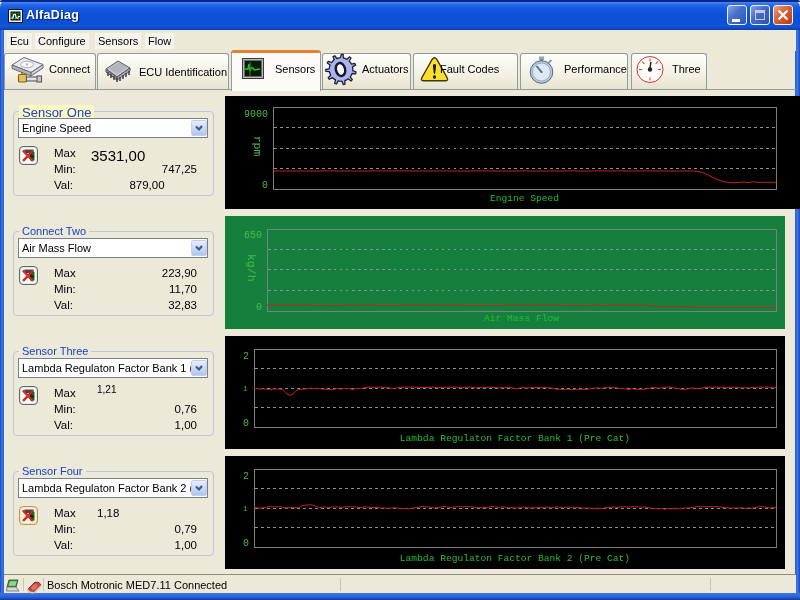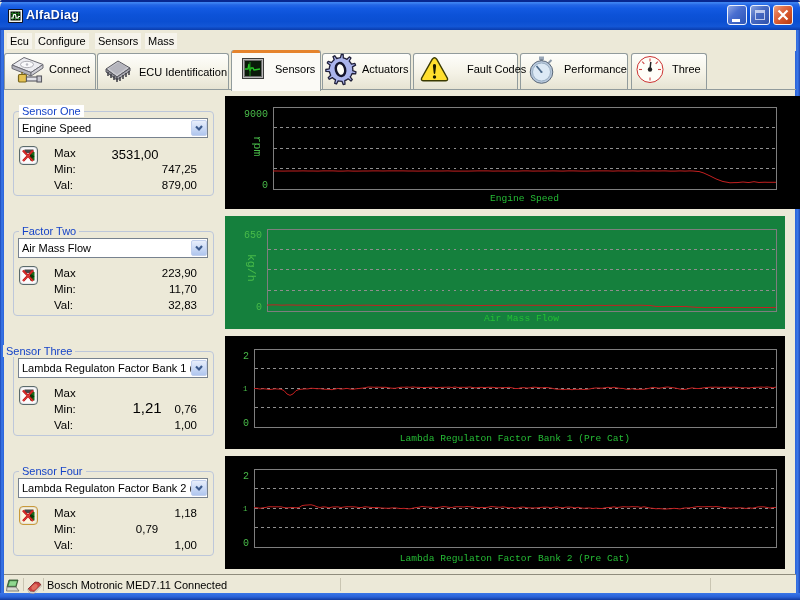--- a/index.html
+++ b/index.html
@@ -35,21 +35,21 @@
       <path d="M4.5 4.5 L13.5 13.5 M13.5 4.5 L4.5 13.5" stroke="#fff" stroke-width="2.2"></path>
     </svg>
   </div>
 <div class="abs" style="left:0;top:30px;width:4px;height:563px;background:linear-gradient(90deg,#1c46b4,#3a77e8 45%,#2a62d8)"></div>
 <div class="abs" style="left:795px;top:30px;width:5px;height:563px;background:linear-gradient(90deg,#2a62d8,#3a77e8 55%,#1c46b4)"></div>
 <div class="abs" style="left:0;top:593px;width:800px;height:7px;background:linear-gradient(180deg,#3a77e8,#2a62d8 55%,#123a9e)"></div>
 <div class="abs" style="left:4px;top:30px;width:792px;height:21px;background:#ece9d8"></div>
 <div class="abs" style="left:7px;top:33px;height:16px;line-height:16px;font-size:11px;color:#000;background:#f6f4ec;padding:0 3px">Ecu</div>
 <div class="abs" style="left:35px;top:33px;height:16px;line-height:16px;font-size:11px;color:#000;background:#f6f4ec;padding:0 3px">Configure</div>
 <div class="abs" style="left:95px;top:33px;height:16px;line-height:16px;font-size:11px;color:#000;background:#f6f4ec;padding:0 3px">Sensors</div>
-<div class="abs" style="left:145px;top:33px;height:16px;line-height:16px;font-size:11px;color:#000;background:#f6f4ec;padding:0 3px">Mass</div>
+<div class="abs" style="left:145px;top:33px;height:16px;line-height:16px;font-size:11px;color:#000;background:#f6f4ec;padding:0 3px">Flow</div>
 <div class="abs" style="left:4px;top:53px;width:92px;height:36px;background:linear-gradient(180deg,#fefefb 0%,#f4f2e6 55%,#e6e3d2 100%);border:1px solid #919b9c;border-bottom:none;border-radius:3px 3px 0 0"></div>
 <div class="abs" style="left:97px;top:53px;width:132px;height:36px;background:linear-gradient(180deg,#fefefb 0%,#f4f2e6 55%,#e6e3d2 100%);border:1px solid #919b9c;border-bottom:none;border-radius:3px 3px 0 0"></div>
 <div class="abs" style="left:231px;top:50px;width:90px;height:41px;background:#fbfaf6;border:1px solid #919b9c;border-bottom:none;border-radius:3px 3px 0 0"></div>
 <div class="abs" style="left:232px;top:50px;width:88px;height:3px;background:#e5832c;border-radius:3px 3px 0 0"></div>
 <div class="abs" style="left:322px;top:53px;width:89px;height:36px;background:linear-gradient(180deg,#fefefb 0%,#f4f2e6 55%,#e6e3d2 100%);border:1px solid #919b9c;border-bottom:none;border-radius:3px 3px 0 0"></div>
 <div class="abs" style="left:413px;top:53px;width:105px;height:36px;background:linear-gradient(180deg,#fefefb 0%,#f4f2e6 55%,#e6e3d2 100%);border:1px solid #919b9c;border-bottom:none;border-radius:3px 3px 0 0"></div>
 <div class="abs" style="left:520px;top:53px;width:108px;height:36px;background:linear-gradient(180deg,#fefefb 0%,#f4f2e6 55%,#e6e3d2 100%);border:1px solid #919b9c;border-bottom:none;border-radius:3px 3px 0 0"></div>
 <div class="abs" style="left:631px;top:53px;width:76px;height:36px;background:linear-gradient(180deg,#fefefb 0%,#f4f2e6 55%,#e6e3d2 100%);border:1px solid #919b9c;border-bottom:none;border-radius:3px 3px 0 0"></div>
 <div class="abs" style="left:4px;top:89px;width:227px;height:1px;background:#919b9c"></div>
 <div class="abs" style="left:321px;top:89px;width:475px;height:1px;background:#919b9c"></div>
@@ -92,21 +92,21 @@
 <div class="abs" style="left:325px;top:53px"><svg width="32" height="33" viewBox="0 0 32 33">
 <polygon points="27.8,16.5 27.7,17.7 31.0,18.9 30.6,20.8 27.1,20.5 26.1,22.6 25.9,22.9 25.2,23.9 27.3,26.6 26.0,28.0 23.2,25.8 21.2,27.1 20.9,27.2 19.8,27.7 20.0,31.2 18.2,31.5 17.0,28.3 14.7,28.2 14.3,28.2 13.1,27.9 11.5,31.0 9.7,30.3 10.5,26.9 8.5,25.6 8.3,25.4 7.4,24.6 4.3,26.3 3.2,24.7 5.7,22.3 4.8,20.1 4.7,19.8 4.4,18.6 0.9,18.4 0.8,16.5 4.2,15.8 4.6,13.5 4.7,13.2 5.1,12.0 2.3,9.9 3.2,8.3 6.5,9.6 8.0,7.8 8.3,7.6 9.2,6.8 8.0,3.6 9.7,2.7 11.7,5.5 14.0,4.9 14.3,4.8 15.5,4.7 16.3,1.3 18.2,1.5 18.3,4.9 20.6,5.6 20.9,5.8 22.0,6.3 24.4,3.9 26.0,5.0 24.2,8.0 25.7,9.8 25.9,10.1 26.5,11.2 29.9,10.4 30.6,12.2 27.5,13.8 27.8,16.2" fill="#aab4ec" stroke="#20203a" stroke-width="1.3" stroke-linejoin="round"></polygon>
 <ellipse cx="15.5" cy="16.5" rx="4.6" ry="6.6" fill="#fdfdf5" stroke="#14142a" stroke-width="2.4" transform="rotate(-14 15.5 16.5)"></ellipse>
 </svg></div>
 <div class="abs" style="left:362px;top:63px;font-size:11px;color:#000">Actuators</div>
 <div class="abs" style="left:419px;top:56px"><svg width="31" height="28" viewBox="0 0 31 28">
 <path d="M13.3 3.2 L2.6 22.2 Q1.8 24.8 4.6 24.8 L26.4 24.8 Q29.2 24.8 28.4 22.2 L17.7 3.2 Q15.5 0.4 13.3 3.2 Z" fill="#ffdf2e" stroke="#3a3a00" stroke-width="1.4"></path>
 <path d="M15.5 8 Q17.3 8 17.1 10 L16.3 16.8 Q16.2 18 15.5 18 Q14.8 18 14.7 16.8 L13.9 10 Q13.7 8 15.5 8 Z" fill="#1a1a00"></path>
 <circle cx="15.5" cy="21" r="1.7" fill="#1a1a00"></circle>
 </svg></div>
-<div class="abs" style="left:467px;top:63px;font-size:11px;color:#000">Fault Codes</div>
+<div class="abs" style="left:440px;top:63px;font-size:11px;color:#000">Fault Codes</div>
 <div class="abs" style="left:528px;top:56px"><svg width="27" height="29" viewBox="0 0 27 29">
 <rect x="11" y="0.5" width="5" height="3.5" fill="#98a6b6"></rect>
 <rect x="12.2" y="3" width="2.6" height="3" fill="#788696"></rect>
 <line x1="20.5" y1="7" x2="23.5" y2="4" stroke="#8a98a8" stroke-width="2"></line>
 <circle cx="13.5" cy="16" r="11.3" fill="#b8c8dc" stroke="#5a6878" stroke-width="1"></circle>
 <circle cx="13.5" cy="16" r="9" fill="#dce9f5" stroke="#98aec2" stroke-width="1"></circle>
 <line x1="13.5" y1="16" x2="8.5" y2="10" stroke="#4a6888" stroke-width="1.7"></line>
 <circle cx="13.5" cy="16" r="1.1" fill="#4a6888"></circle>
 </svg></div>
 <div class="abs" style="left:564px;top:63px;font-size:11px;color:#000">Performance</div>
@@ -118,47 +118,47 @@
 <line x1="4" y1="14.5" x2="7" y2="14.5"></line>
         <line x1="23" y1="14.5" x2="26" y2="14.5"></line>
 <line x1="7.2" y1="6.7" x2="9.3" y2="8.8"></line>
         <line x1="22.8" y1="6.7" x2="20.7" y2="8.8"></line>
 </g>
 <circle cx="15" cy="14.5" r="2.2" fill="#222"></circle>
 <line x1="15" y1="14.5" x2="15.8" y2="7" stroke="#222" stroke-width="1.5"></line>
 </svg></div>
 <div class="abs" style="left:672px;top:63px;font-size:11px;color:#000">Three</div>
 <div class="abs" style="left:13px;top:111px;width:201px;height:85px;border:1px solid #bdc7da;border-radius:4px"></div>
-<div class="abs" style="left:19px;top:105px;background:#ffffff;padding:0 3px;font-size:11px;color:#1644c8">Sensor One</div>
+<div class="abs" style="left:19px;top:105px;background:#fef9c3;padding:0 3px;font-size:13px;color:#1644c8">Sensor One</div>
 <div class="abs" style="left:18px;top:118px;width:190px;height:20px;background:#fff;border:1px solid #77828f">
   <div class="abs" style="left:3px;top:2.5px;font-size:11px;color:#000;width:172px;overflow:hidden;white-space:nowrap">Engine Speed</div>
   <div class="abs" style="left:172px;top:1px;width:16px;height:16px;border-radius:2px;background:linear-gradient(180deg,#e8eefb 0%,#ccdbf6 50%,#b0c6ee 100%);border:1px solid #c2d0ee">
     <svg width="14" height="14" style="position:absolute;left:0;top:0">
         <path d="M4 5.5 L7 8.5 L10 5" fill="none" stroke="#3c5a8c" stroke-width="2.1"></path>
       </svg>
   </div>
 </div>
 <div style="position:absolute;left:19px;top:146px;width:19px;height:19px;border:1px solid #5a6a6a;border-radius:4px;background:#fdfdfd;box-shadow:inset 0 0 2px #aab">
 <svg width="15" height="15" viewBox="0 0 15 15" style="position:absolute;left:1px;top:1px">
 <rect x="3.5" y="1.5" width="9" height="3.5" fill="#474747"></rect>
 <rect x="9" y="4" width="4.5" height="8.5" fill="#1a6a1a"></rect>
 <polygon points="9,5.5 13.5,8.5 9,11.5" fill="#073807"></polygon>
 <path d="M2 2.5 L12 13 M12 2.5 L2 13" stroke="#c41414" stroke-width="2.4"></path>
 <path d="M2 2.5 L12 13 M12 2.5 L2 13" stroke="#e04040" stroke-width="0.9"></path>
 </svg>
   </div>
 <div class="abs" style="left:54px;top:147px;font-size:11.5px">Max</div>
 <div class="abs" style="left:54px;top:163px;font-size:11.5px">Min:</div>
 <div class="abs" style="left:54px;top:179px;font-size:11.5px">Val:</div>
-<div class="abs" style="left:85px;top:147px;width:100px;text-align:center;font-size:13px">3531,00</div>
+<div class="abs" style="left:91px;top:147px;width:100px;text-align:left;font-size:15px">3531,00</div>
 <div class="abs" style="left:97px;top:163px;width:100px;text-align:right;font-size:11.5px">747,25</div>
-<div class="abs" style="left:97px;top:179px;width:100px;text-align:right;font-size:11.5px">879,00</div>
+<div class="abs" style="left:97px;top:179px;width:100px;text-align:center;font-size:11.5px">879,00</div>
 
 <div class="abs" style="left:13px;top:231px;width:201px;height:85px;border:1px solid #bdc7da;border-radius:4px"></div>
-<div class="abs" style="left:19px;top:225px;background:#ece9d8;padding:0 3px;font-size:11px;color:#1644c8">Factor Two</div>
+<div class="abs" style="left:19px;top:225px;background:#ece9d8;padding:0 3px;font-size:11px;color:#1644c8">Connect Two</div>
 <div class="abs" style="left:18px;top:238px;width:190px;height:20px;background:#fff;border:1px solid #77828f">
   <div class="abs" style="left:3px;top:2.5px;font-size:11px;color:#000;width:172px;overflow:hidden;white-space:nowrap">Air Mass Flow</div>
   <div class="abs" style="left:172px;top:1px;width:16px;height:16px;border-radius:2px;background:linear-gradient(180deg,#e8eefb 0%,#ccdbf6 50%,#b0c6ee 100%);border:1px solid #c2d0ee">
     <svg width="14" height="14" style="position:absolute;left:0;top:0">
         <path d="M4 5.5 L7 8.5 L10 5" fill="none" stroke="#3c5a8c" stroke-width="2.1"></path>
       </svg>
   </div>
 </div>
 <div style="position:absolute;left:19px;top:266px;width:19px;height:19px;border:1px solid #5a6a6a;border-radius:4px;background:#fdfdfd;box-shadow:inset 0 0 2px #aab">
 <svg width="15" height="15" viewBox="0 0 15 15" style="position:absolute;left:1px;top:1px">
@@ -170,42 +170,42 @@
 </svg>
   </div>
 <div class="abs" style="left:54px;top:267px;font-size:11.5px">Max</div>
 <div class="abs" style="left:54px;top:283px;font-size:11.5px">Min:</div>
 <div class="abs" style="left:54px;top:299px;font-size:11.5px">Val:</div>
 <div class="abs" style="left:97px;top:267px;width:100px;text-align:right;font-size:11.5px">223,90</div>
 <div class="abs" style="left:97px;top:283px;width:100px;text-align:right;font-size:11.5px">11,70</div>
 <div class="abs" style="left:97px;top:299px;width:100px;text-align:right;font-size:11.5px">32,83</div>
 
 <div class="abs" style="left:13px;top:351px;width:201px;height:85px;border:1px solid #bdc7da;border-radius:4px"></div>
-<div class="abs" style="left:3px;top:345px;background:#ece9d8;padding:0 3px;font-size:11px;color:#1644c8">Sensor Three</div>
+<div class="abs" style="left:19px;top:345px;background:#ece9d8;padding:0 3px;font-size:11px;color:#1644c8">Sensor Three</div>
 <div class="abs" style="left:18px;top:358px;width:190px;height:20px;background:#fff;border:1px solid #77828f">
   <div class="abs" style="left:3px;top:2.5px;font-size:11px;color:#000;width:172px;overflow:hidden;white-space:nowrap">Lambda Regulaton Factor Bank 1 (</div>
   <div class="abs" style="left:172px;top:1px;width:16px;height:16px;border-radius:2px;background:linear-gradient(180deg,#e8eefb 0%,#ccdbf6 50%,#b0c6ee 100%);border:1px solid #c2d0ee">
     <svg width="14" height="14" style="position:absolute;left:0;top:0">
         <path d="M4 5.5 L7 8.5 L10 5" fill="none" stroke="#3c5a8c" stroke-width="2.1"></path>
       </svg>
   </div>
 </div>
 <div style="position:absolute;left:19px;top:386px;width:19px;height:19px;border:1px solid #5a6a6a;border-radius:4px;background:#fdfdfd;box-shadow:inset 0 0 2px #aab">
 <svg width="15" height="15" viewBox="0 0 15 15" style="position:absolute;left:1px;top:1px">
 <rect x="3.5" y="1.5" width="9" height="3.5" fill="#474747"></rect>
 <rect x="9" y="4" width="4.5" height="8.5" fill="#1a6a1a"></rect>
 <polygon points="9,5.5 13.5,8.5 9,11.5" fill="#073807"></polygon>
 <path d="M2 2.5 L12 13 M12 2.5 L2 13" stroke="#c41414" stroke-width="2.4"></path>
 <path d="M2 2.5 L12 13 M12 2.5 L2 13" stroke="#e04040" stroke-width="0.9"></path>
 </svg>
   </div>
 <div class="abs" style="left:54px;top:387px;font-size:11.5px">Max</div>
 <div class="abs" style="left:54px;top:403px;font-size:11.5px">Min:</div>
 <div class="abs" style="left:54px;top:419px;font-size:11.5px">Val:</div>
-<div class="abs" style="left:97px;top:399px;width:100px;text-align:center;font-size:15px">1,21</div>
+<div class="abs" style="left:97px;top:384px;width:100px;text-align:left;font-size:10px">1,21</div>
 <div class="abs" style="left:97px;top:403px;width:100px;text-align:right;font-size:11.5px">0,76</div>
 <div class="abs" style="left:97px;top:419px;width:100px;text-align:right;font-size:11.5px">1,00</div>
 
 <div class="abs" style="left:13px;top:471px;width:201px;height:85px;border:1px solid #bdc7da;border-radius:4px"></div>
 <div class="abs" style="left:19px;top:465px;background:#ece9d8;padding:0 3px;font-size:11px;color:#1644c8">Sensor Four</div>
 <div class="abs" style="left:18px;top:478px;width:190px;height:20px;background:#fff;border:1px solid #77828f">
   <div class="abs" style="left:3px;top:2.5px;font-size:11px;color:#000;width:172px;overflow:hidden;white-space:nowrap">Lambda Regulaton Factor Bank 2 (</div>
   <div class="abs" style="left:172px;top:1px;width:16px;height:16px;border-radius:2px;background:linear-gradient(180deg,#e8eefb 0%,#ccdbf6 50%,#b0c6ee 100%);border:1px solid #c2d0ee">
     <svg width="14" height="14" style="position:absolute;left:0;top:0">
         <path d="M4 5.5 L7 8.5 L10 5" fill="none" stroke="#3c5a8c" stroke-width="2.1"></path>
@@ -217,22 +217,22 @@
 <rect x="3.5" y="1.5" width="9" height="3.5" fill="#474747"></rect>
 <rect x="9" y="4" width="4.5" height="8.5" fill="#1a6a1a"></rect>
 <polygon points="9,5.5 13.5,8.5 9,11.5" fill="#073807"></polygon>
 <path d="M2 2.5 L12 13 M12 2.5 L2 13" stroke="#c41414" stroke-width="2.4"></path>
 <path d="M2 2.5 L12 13 M12 2.5 L2 13" stroke="#e04040" stroke-width="0.9"></path>
 </svg>
   </div>
 <div class="abs" style="left:54px;top:507px;font-size:11.5px">Max</div>
 <div class="abs" style="left:54px;top:523px;font-size:11.5px">Min:</div>
 <div class="abs" style="left:54px;top:539px;font-size:11.5px">Val:</div>
-<div class="abs" style="left:97px;top:507px;width:100px;text-align:right;font-size:11.5px">1,18</div>
-<div class="abs" style="left:97px;top:523px;width:100px;text-align:center;font-size:11.5px">0,79</div>
+<div class="abs" style="left:97px;top:507px;width:100px;text-align:left;font-size:11.5px">1,18</div>
+<div class="abs" style="left:97px;top:523px;width:100px;text-align:right;font-size:11.5px">0,79</div>
 <div class="abs" style="left:97px;top:539px;width:100px;text-align:right;font-size:11.5px">1,00</div>
 <div class="abs" style="left:225px;top:96px;width:632px;height:113px;background:#000">
     <svg width="560" height="113" style="position:absolute;left:0;top:0">
       <rect x="48.5" y="11.5" width="503" height="82" fill="none" stroke="#7e7e7e" stroke-width="1" shape-rendering="crispEdges"></rect>
       <line x1="49" y1="31.5" x2="550" y2="31.5" stroke="#8f8f8f" stroke-width="1" stroke-dasharray="2.5 3.5" shape-rendering="crispEdges"></line>
       <line x1="49" y1="52.0" x2="550" y2="52.0" stroke="#8f8f8f" stroke-width="1" stroke-dasharray="2.5 3.5" shape-rendering="crispEdges"></line>
       <line x1="49" y1="72.5" x2="550" y2="72.5" stroke="#8f8f8f" stroke-width="1" stroke-dasharray="2.5 3.5" shape-rendering="crispEdges"></line>
       <polyline points="48.0,75.0 53.0,75.0 58.0,75.1 63.0,75.0 68.0,75.0 73.0,75.0 78.0,74.9 83.0,75.0 88.0,75.0 93.0,75.1 98.0,74.9 103.0,74.9 108.0,74.9 113.0,75.1 118.0,75.1 123.0,74.9 128.0,75.1 133.0,75.1 138.0,75.0 143.0,75.0 148.0,74.9 153.0,74.9 158.0,75.0 163.0,74.9 168.0,74.9 173.0,74.9 178.0,74.9 183.0,75.0 188.0,75.0 193.0,75.1 198.0,75.0 203.0,75.0 208.0,75.0 213.0,75.0 218.0,75.0 223.0,74.9 228.0,75.1 233.0,75.1 238.0,75.1 243.0,75.1 248.0,75.0 253.0,74.9 258.0,74.9 263.0,74.9 268.0,75.1 273.0,75.0 278.0,75.1 283.0,75.0 288.0,75.1 293.0,75.1 298.0,74.9 303.0,74.9 308.0,75.1 313.0,75.0 318.0,75.1 323.0,75.0 328.0,74.9 333.0,75.0 338.0,75.1 343.0,74.9 348.0,74.9 353.0,75.0 358.0,75.1 363.0,75.1 368.0,74.9 373.0,74.9 378.0,74.9 383.0,74.9 388.0,75.1 393.0,74.9 398.0,75.0 403.0,75.0 408.0,74.9 413.0,75.1 418.0,74.9 423.0,75.0 428.0,74.9 433.0,75.0 438.0,74.9 440.0,74.9 445.0,75.1 450.0,75.1 455.0,74.9 460.0,75.1 465.0,74.9 468.0,75.0 473.0,75.5 474.0,75.5 479.0,77.1 480.0,77.6 485.0,79.9 486.0,80.4 491.0,82.9 492.0,83.3 497.0,85.2 498.0,85.5 503.0,86.4 505.0,86.8 510.0,86.6 512.0,86.6 517.0,86.1 518.0,86.0 523.0,86.5 524.0,86.5 529.0,85.7 534.0,86.5 535.0,86.4 540.0,86.2 542.0,86.3 547.0,86.3 551.0,86.3" fill="none" stroke="#c42020" stroke-width="1"></polyline>
       <text x="43" y="20.5" text-anchor="end" font-family="Liberation Mono" font-size="10px" fill="#49bb49">9000</text>
       <text x="43" y="91.5" text-anchor="end" font-family="Liberation Mono" font-size="10px" fill="#49bb49">0</text>

